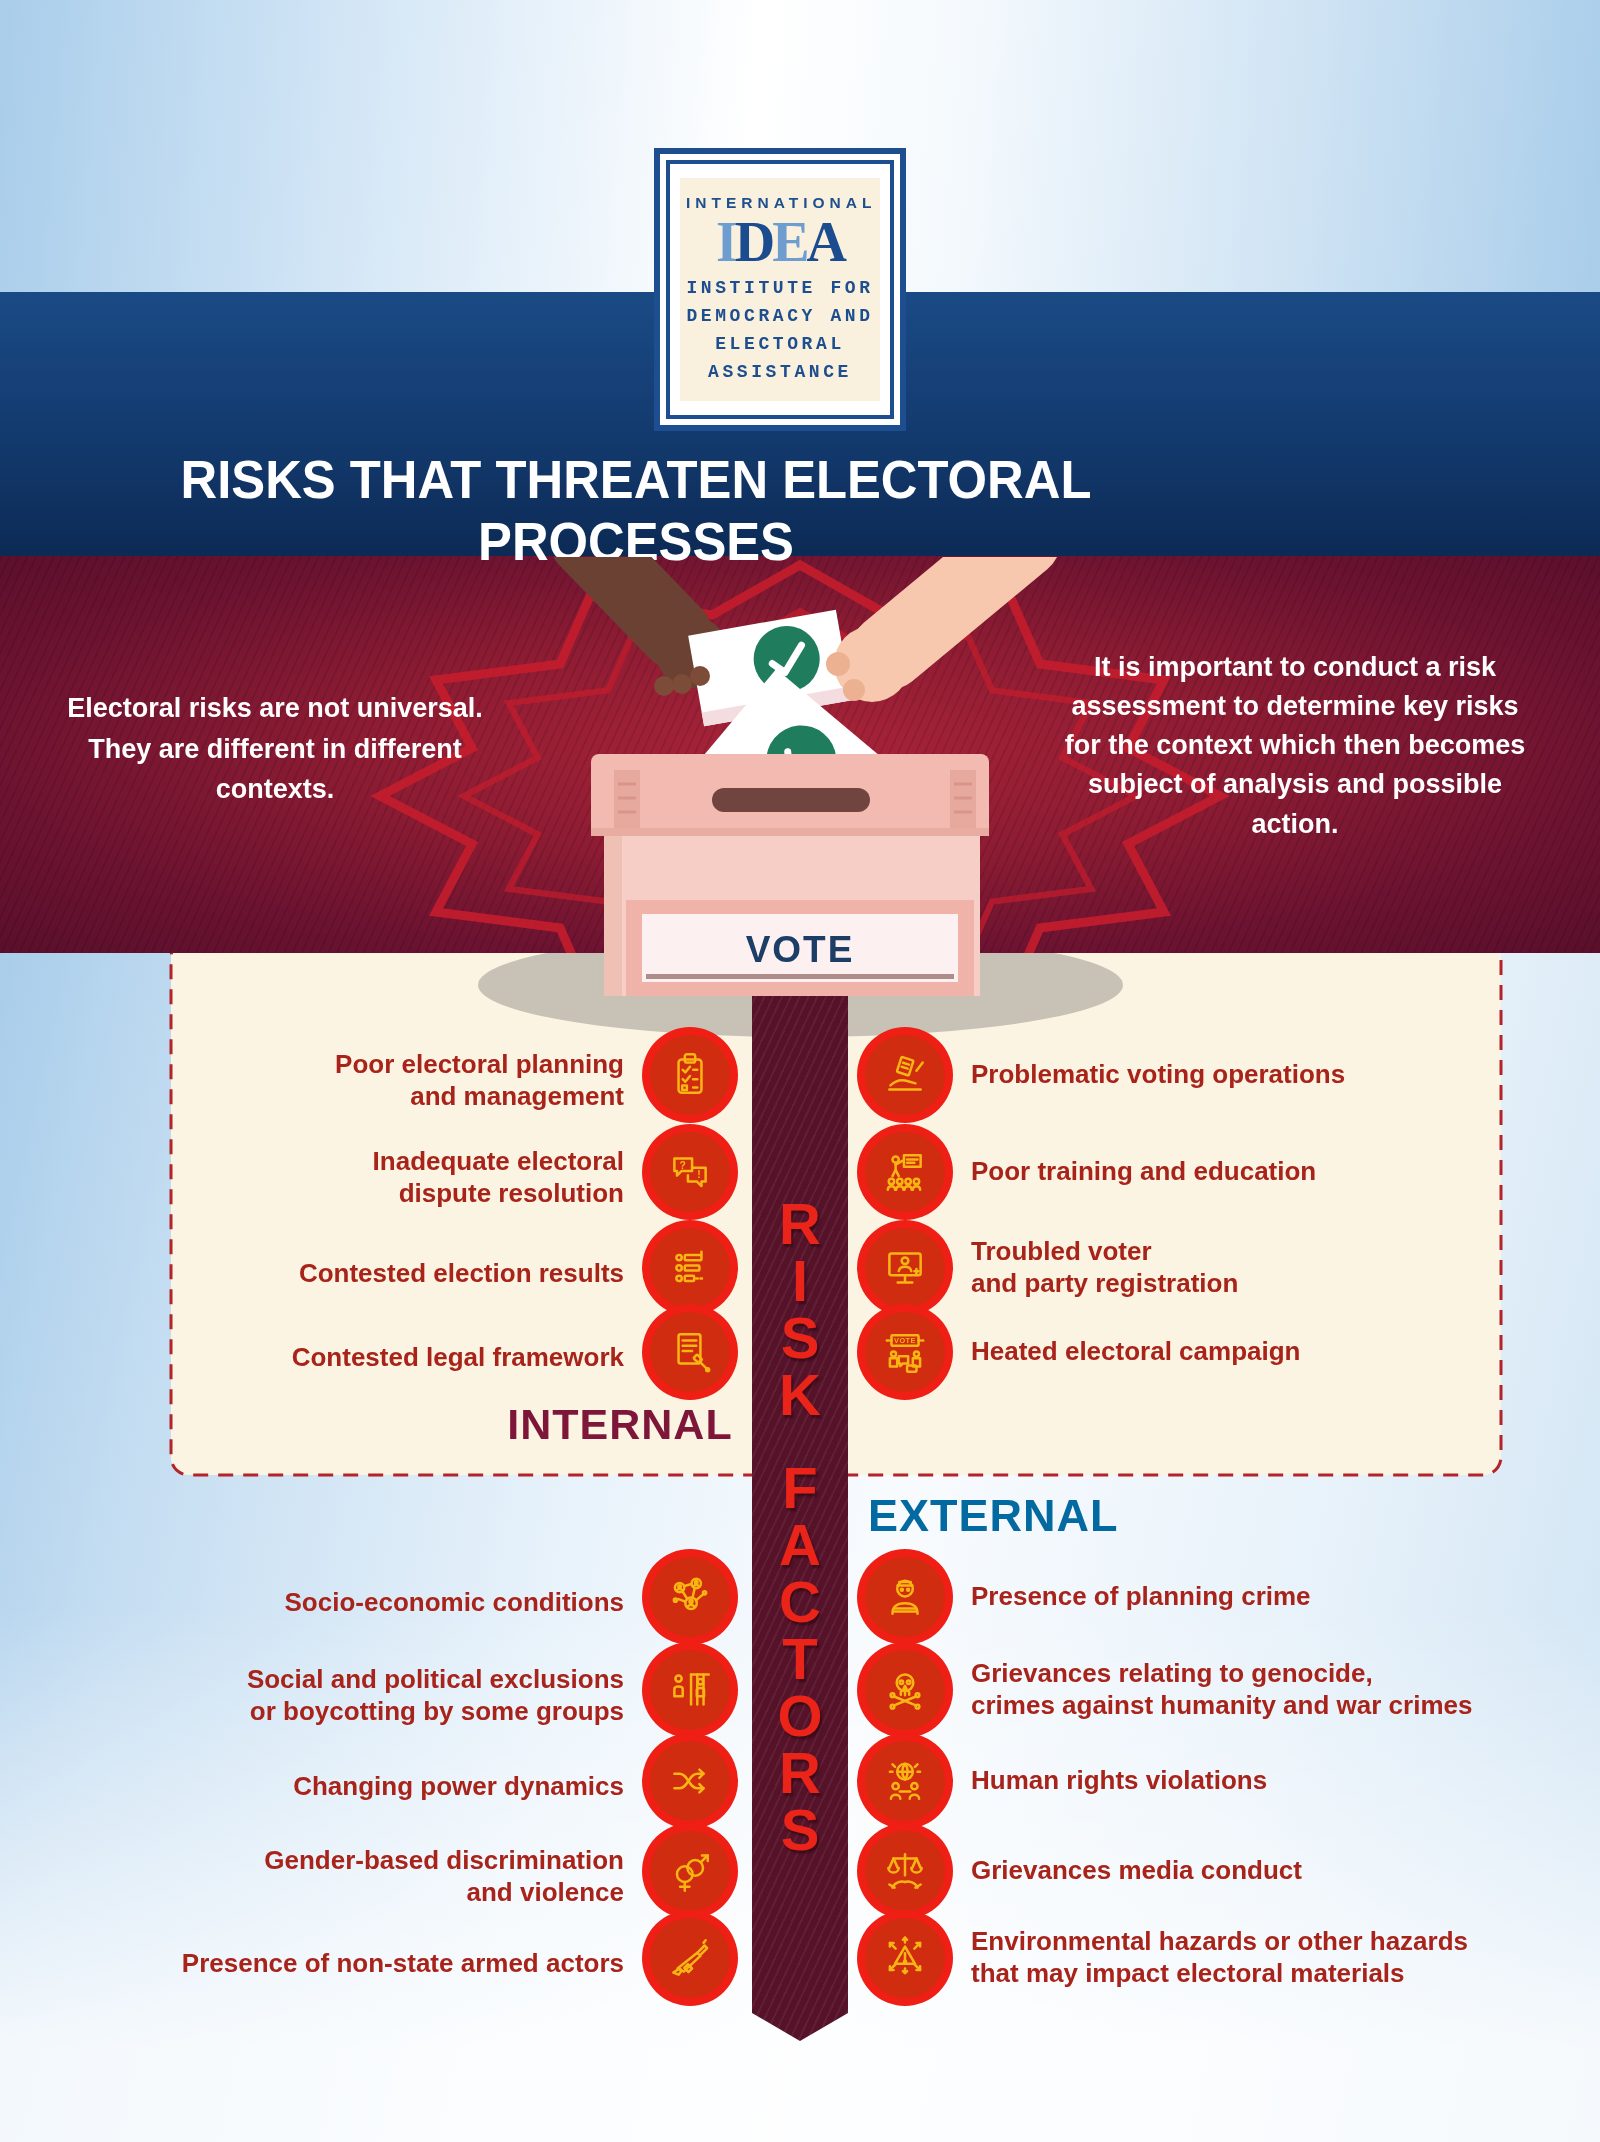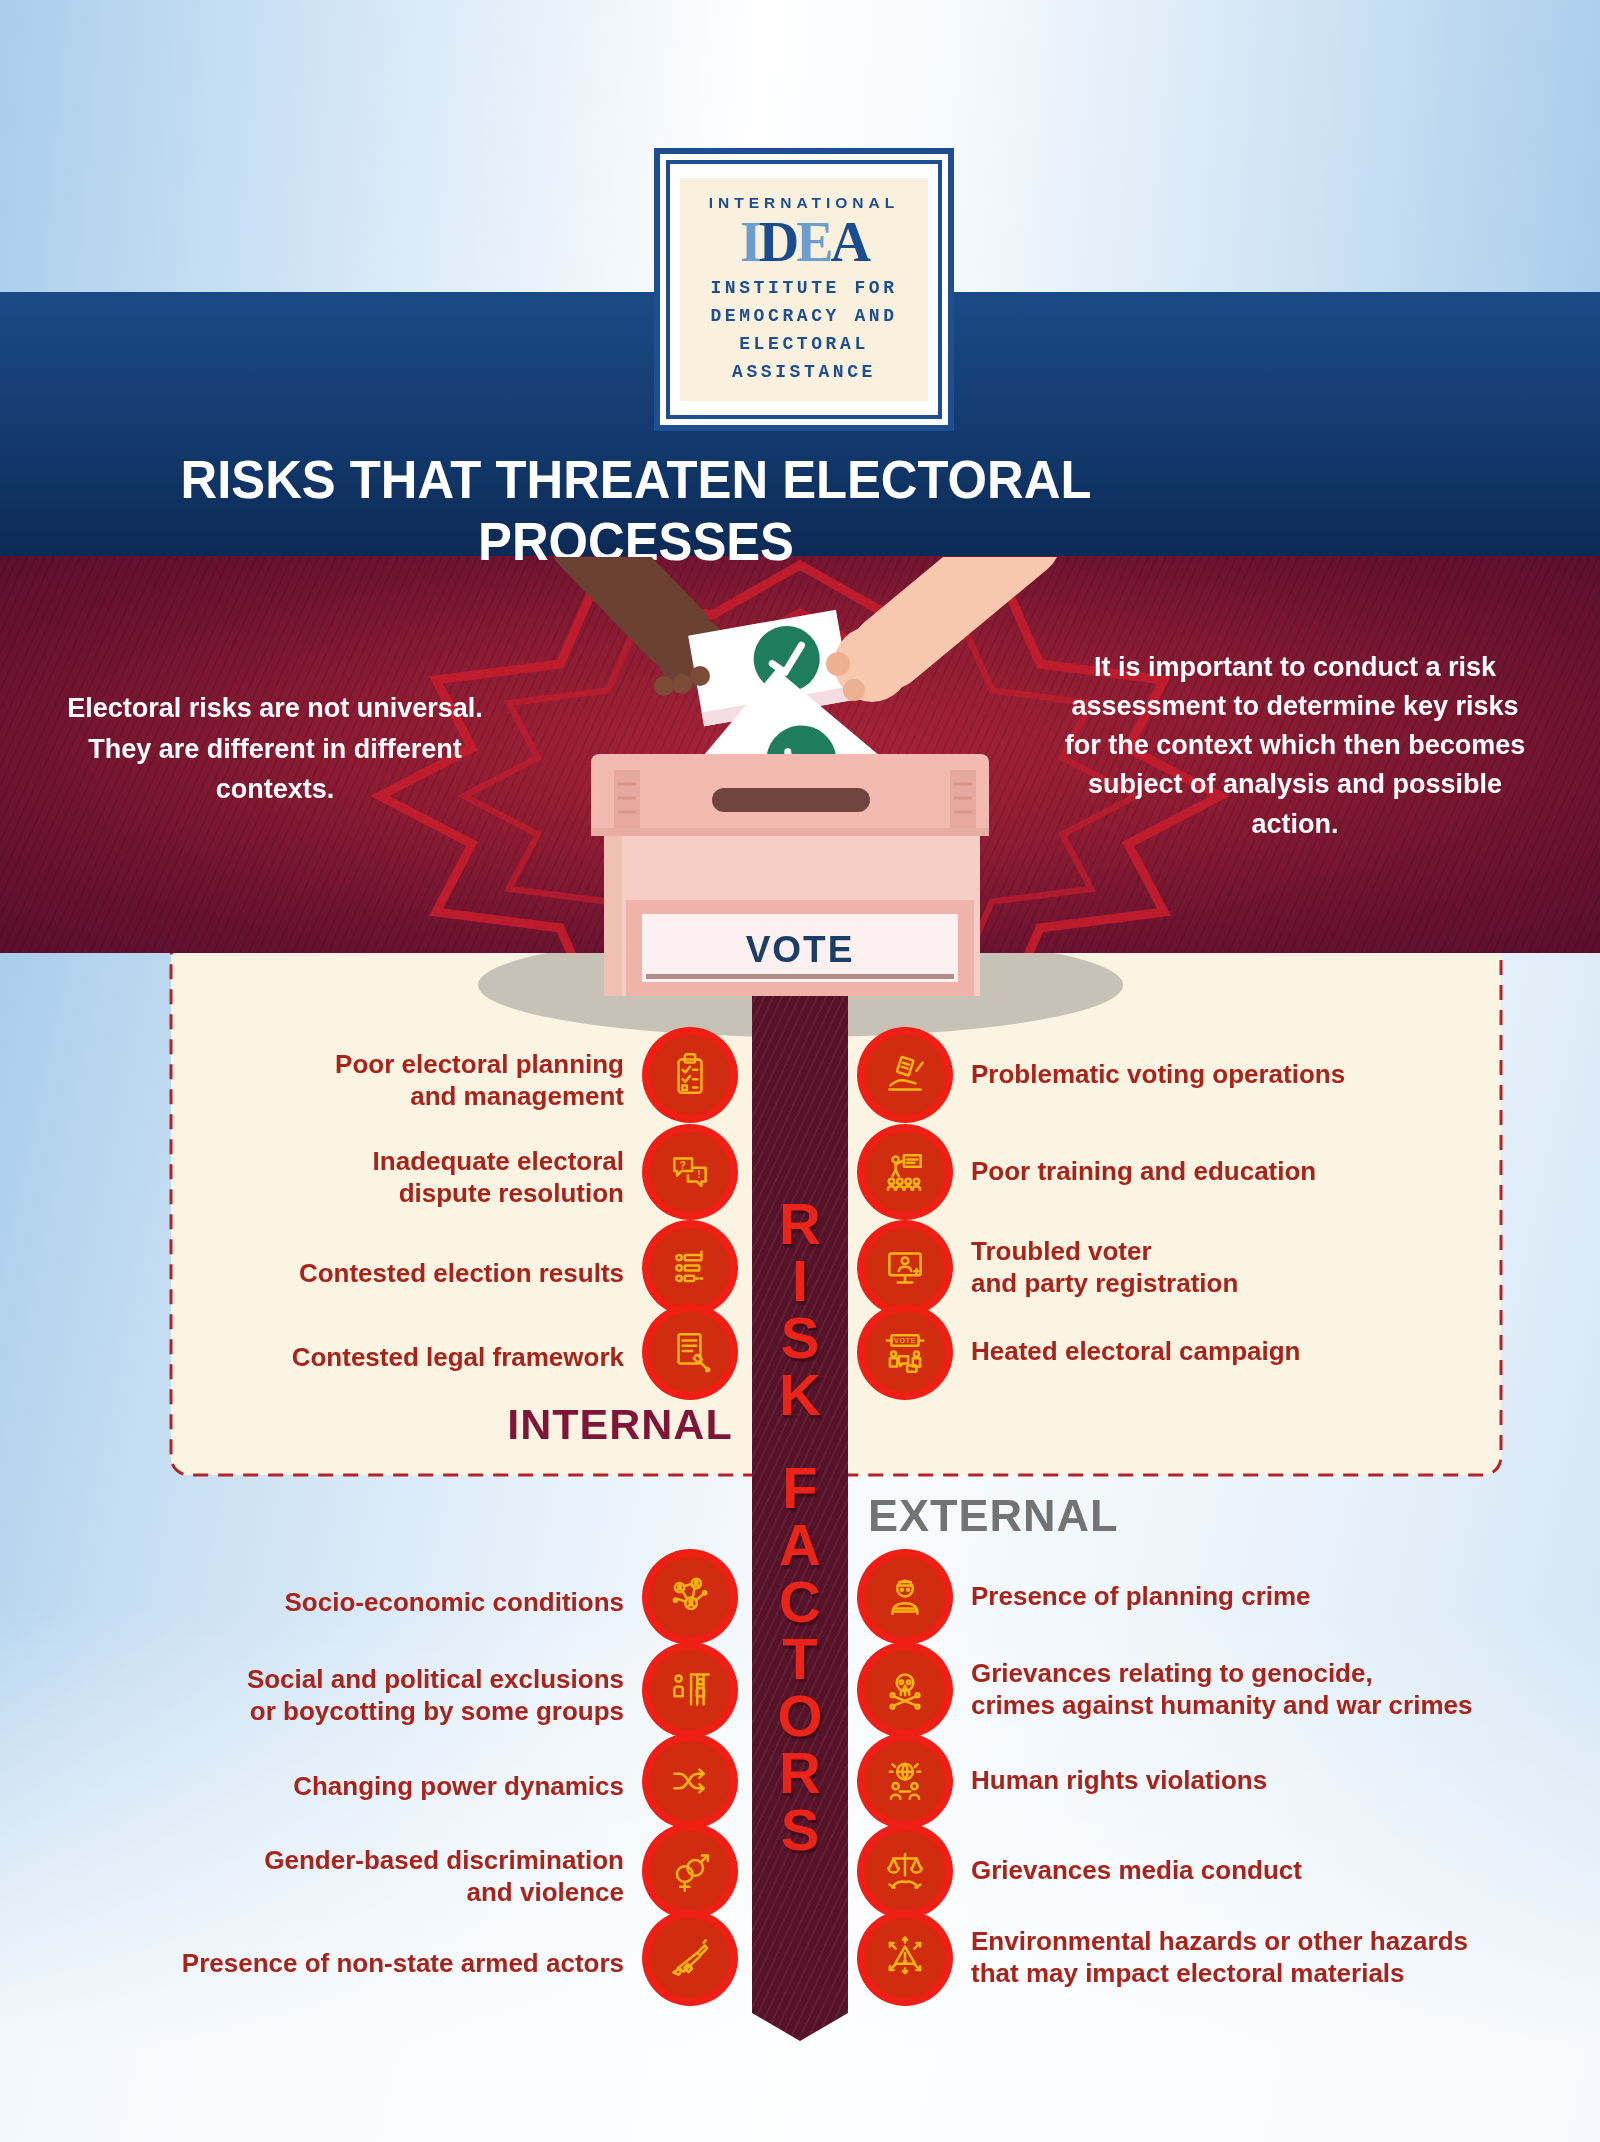--- a/index.html
+++ b/index.html
@@ -13,21 +13,21 @@
     background:linear-gradient(180deg,#1a4a85 0%,#133a6e 55%,#0c2a55 100%);}
   .band-red{position:absolute;left:0;top:556px;width:1600px;height:397px;z-index:3;overflow:hidden;
     background-image:
       repeating-linear-gradient(115deg,rgba(0,0,0,.10) 0 2px,rgba(0,0,0,0) 2px 8px),
       radial-gradient(ellipse at 50% 48%,#a82338 0%,#8e1c33 38%,#6d1331 72%,#5a0f2b 100%);}
   .bg-lower{position:absolute;left:0;top:953px;width:1600px;height:1189px;z-index:0;
     background:linear-gradient(180deg,rgba(255,255,255,0) 55%,rgba(255,255,255,.8) 92%),
                linear-gradient(102deg,#a9cdea 0%,#c6def2 14%,#e9f3fb 38%,#f8fbfe 55%,#e8f2fa 78%,#cde2f3 100%);}
 
   
-  .logo{position:absolute;left:654px;top:148px;width:300px;z-index:7;background:#ffffff;
+  .logo{position:absolute;left:654px;top:148px;width:252px;z-index:7;background:#ffffff;
         border:6px solid #1d4e8f;padding:6px;box-sizing:border-box;}
   .logo-inner{border:4px solid #1d4e8f;padding:14px 10px;background:#ffffff;}
   .logo-panel{background:#f9f1dd;padding:16px 6px 14px 6px;text-align:center;}
   .logo-kicker{font-size:15.5px;font-weight:bold;color:#1d4e8f;letter-spacing:5px;}
   .logo-acronym{font-family:Liberation Serif, serif;font-weight:bold;font-size:56px;line-height:.95;
                 letter-spacing:-3px;margin:4px 0 6px 0;}
   .c-light{color:#6d9ecf;} .c-dark{color:#1b4c8f;}
   .logo-line{font-size:18px;font-weight:bold;color:#1d4e8f;letter-spacing:3.6px;line-height:1.55;font-family:Liberation Mono, monospace;}
 
   
@@ -71,21 +71,21 @@
   .disc{width:80px;height:80px;border-radius:50%;background:#cf2c10;
         display:flex;align-items:center;justify-content:center;}
   svg.glyph{stroke:#f8b513;fill:none;stroke-width:2.4;stroke-linecap:round;stroke-linejoin:round;}
   .gtxt{fill:#f8b513;stroke:none;font-family:"Liberation Sans",sans-serif;font-weight:bold;font-size:10px;}
   .gtxt-s{fill:#f8b513;stroke:none;font-family:"Liberation Sans",sans-serif;font-weight:bold;font-size:7px;letter-spacing:.5px;}
 
   
   .h-internal{position:absolute;left:470px;width:300px;top:1400px;text-align:center;z-index:5;
               font-size:43px;font-weight:bold;color:#7d1638;letter-spacing:1px;}
   .h-external{position:absolute;left:868px;top:1490px;z-index:5;
-              font-size:45px;font-weight:bold;color:#737373;letter-spacing:1px;}
+              font-size:45px;font-weight:bold;color:#0369a1;letter-spacing:1px;}
 </style>
 </head>
 <body>
 
 <div class="page">
 
   <div class="bg-top"></div>
   <div class="bg-lower"></div>
 
   <svg class="panel" width="1336" height="542">

